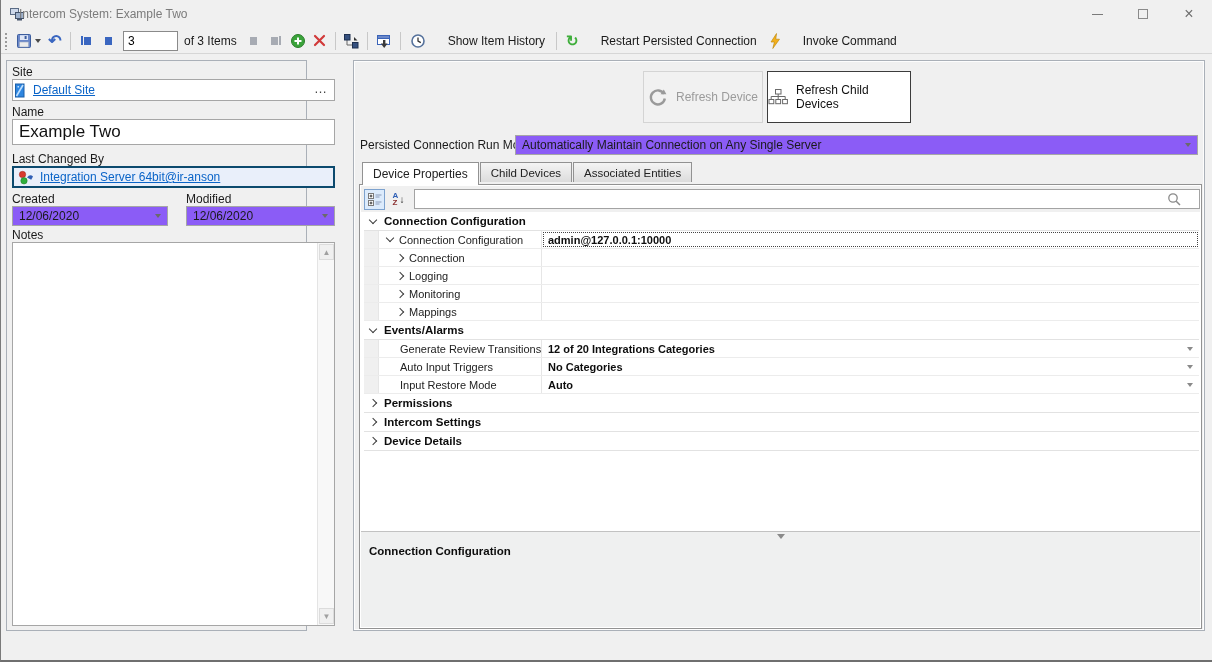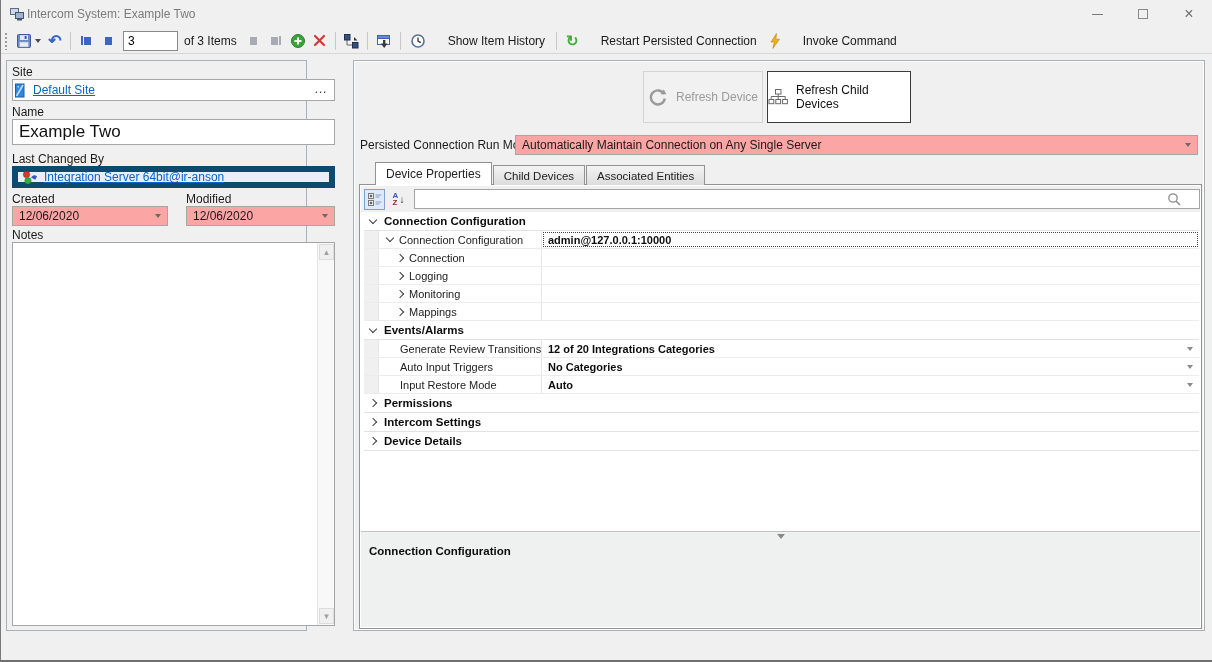--- a/index.html
+++ b/index.html
@@ -9,21 +9,21 @@
     font-family:"Liberation Sans", sans-serif;
     background:#f0f0f0;
     border-left:1px solid #7a7a7a;
     border-bottom:2px solid #6f6f6f;
     overflow:hidden;
     color:#1a1a1a;
   }
   
   .titlebar { position:absolute; top:0; left:0; right:0; height:28px; background:#f0f0f0; }
   .app-icon { position:absolute; left:8px; top:6px; width:16px; height:16px; }
-  .title-text { position:absolute; left:26px; top:7px; font-size:12px; color:#7b7b7b; }
+  .title-text { position:absolute; left:18px; top:7px; font-size:12px; color:#7b7b7b; }
   .win-controls { position:absolute; right:0; top:0; height:28px; display:flex; }
   .win-btn { width:46px; height:28px; display:flex; align-items:center; justify-content:center; color:#7a7a7a; cursor:default; }
   .glyph-min { width:11px; height:1px; background:#7a7a7a; display:inline-block; }
   .glyph-max { width:10px; height:10px; border:1px solid #8a8a8a; display:inline-block; }
   .glyph-close { font-size:16px; color:#6f6f6f; line-height:10px; }
 
   
   .toolbar { position:absolute; top:28px; left:0; right:0; height:26px; background:#f0f0f0;
              border-bottom:1px solid #d6d6d6; display:flex; align-items:center; }
   .grip { width:5px; height:18px; margin:0 4px 0 3px;
@@ -55,22 +55,22 @@
   .right-panel { position:absolute; left:352px; top:60px; width:852px; height:571px;
                  background:#f0f0f0; border:1px solid #aab0b8; box-shadow:inset 0 0 0 1px #fdfdfd; }
 
   .fld-label { position:absolute; font-size:12px; color:#1a1a1a; }
   .field { position:absolute; background:#fff; border:1px solid #a6a6a6; display:flex; align-items:center; }
   .link { color:#0a64c8; text-decoration:underline; font-size:12px; cursor:pointer; }
   .ellipsis-btn { position:absolute; right:6px; top:1px; color:#444; font-size:13px; letter-spacing:1px; cursor:default; }
   .name-input { position:absolute; left:5px; top:58px; width:323px; height:26px; background:#fff;
                 border:1px solid #a6a6a6; font-size:17px; padding:0 6px; color:#111;
                 font-family:"Liberation Sans", sans-serif; }
-  .lcb-field { background:#e9effa; border:6px solid #0c4a6e; }
-  .combo { position:absolute; background:#fca5a5; border:1px solid #a6a6a6; font-size:12px;
+  .lcb-field { background:#e9effa; border:2px solid #0c4a6e; }
+  .combo { position:absolute; background:#8b5cf6; border:1px solid #a6a6a6; font-size:12px;
            display:flex; align-items:center; padding:0 6px; }
   .combo .dd-arrow, .dd-arrow { width:0; height:0; border-left:3.5px solid transparent;
            border-right:3.5px solid transparent; border-top:4px solid #6a6a6a;
            position:absolute; right:6px; top:50%; margin-top:-2px; }
   .notes-box { position:absolute; left:5px; top:181px; width:323px; height:384px;
                background:#fff; border:1px solid #a6a6a6; }
   .vscroll { position:absolute; right:0; top:0; bottom:0; width:17px; background:#f8f8f8; border-left:1px solid #e4e4e4; }
   .sbtn { position:absolute; left:1px; width:15px; height:16px; background:#f0f0f0; border:1px solid #dcdcdc;
           color:#a0a0a0; font-size:8px; display:flex; align-items:center; justify-content:center; }
   .sbtn.up { top:1px; } .sbtn.down { bottom:1px; }
@@ -78,21 +78,21 @@
   
   .big-btn { position:absolute; top:10px; height:52px; display:flex; align-items:center; justify-content:center;
              gap:8px; font-size:12px; }
   .btn-refresh-device { left:289px; width:120px; background:#f1f1f1; border:1px solid #d4d4d4; color:#9b9b9b; }
   .btn-refresh-child  { left:413px; width:144px; background:#fff; border:1px solid #3c3c3c; color:#111; }
 
   .runmode-label { position:absolute; left:6px; top:77px; font-size:12px; }
   .runmode-combo { left:161px; top:74px; width:683px; height:20px; }
 
   
-  .tabs { position:absolute; left:21px; top:101px; height:23px; display:flex; align-items:flex-end; z-index:3; }
+  .tabs { position:absolute; left:8px; top:101px; height:23px; display:flex; z-index:3; }
   .tab { border:1px solid #929292; border-bottom:none; font-size:11.5px; padding:0 10px;
          display:flex; align-items:center; background:linear-gradient(#f4f4f4,#dcdcdc);
          height:20px; margin-right:1px; color:#222; }
   .tab.active { background:#fff; height:23px; font-size:12px; }
 
   .tab-page { position:absolute; left:5px; top:123px; width:843px; height:445px;
               background:#fff; border:1px solid #929292; z-index:1; }
 
   
   .pg-toolbar { position:absolute; left:1px; right:1px; top:1px; height:26px; background:#f0f0f0;

